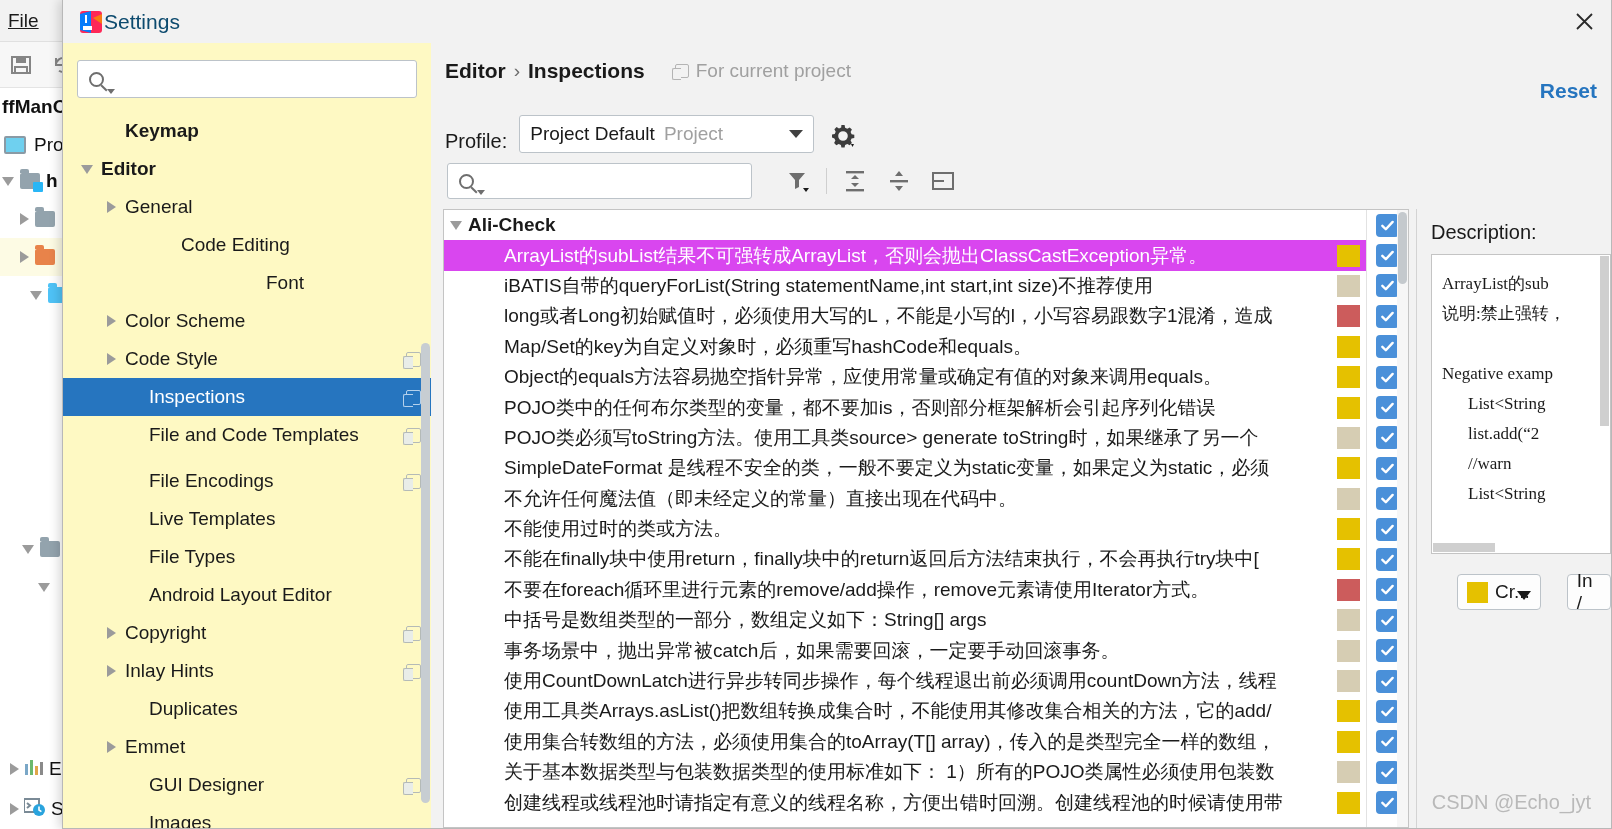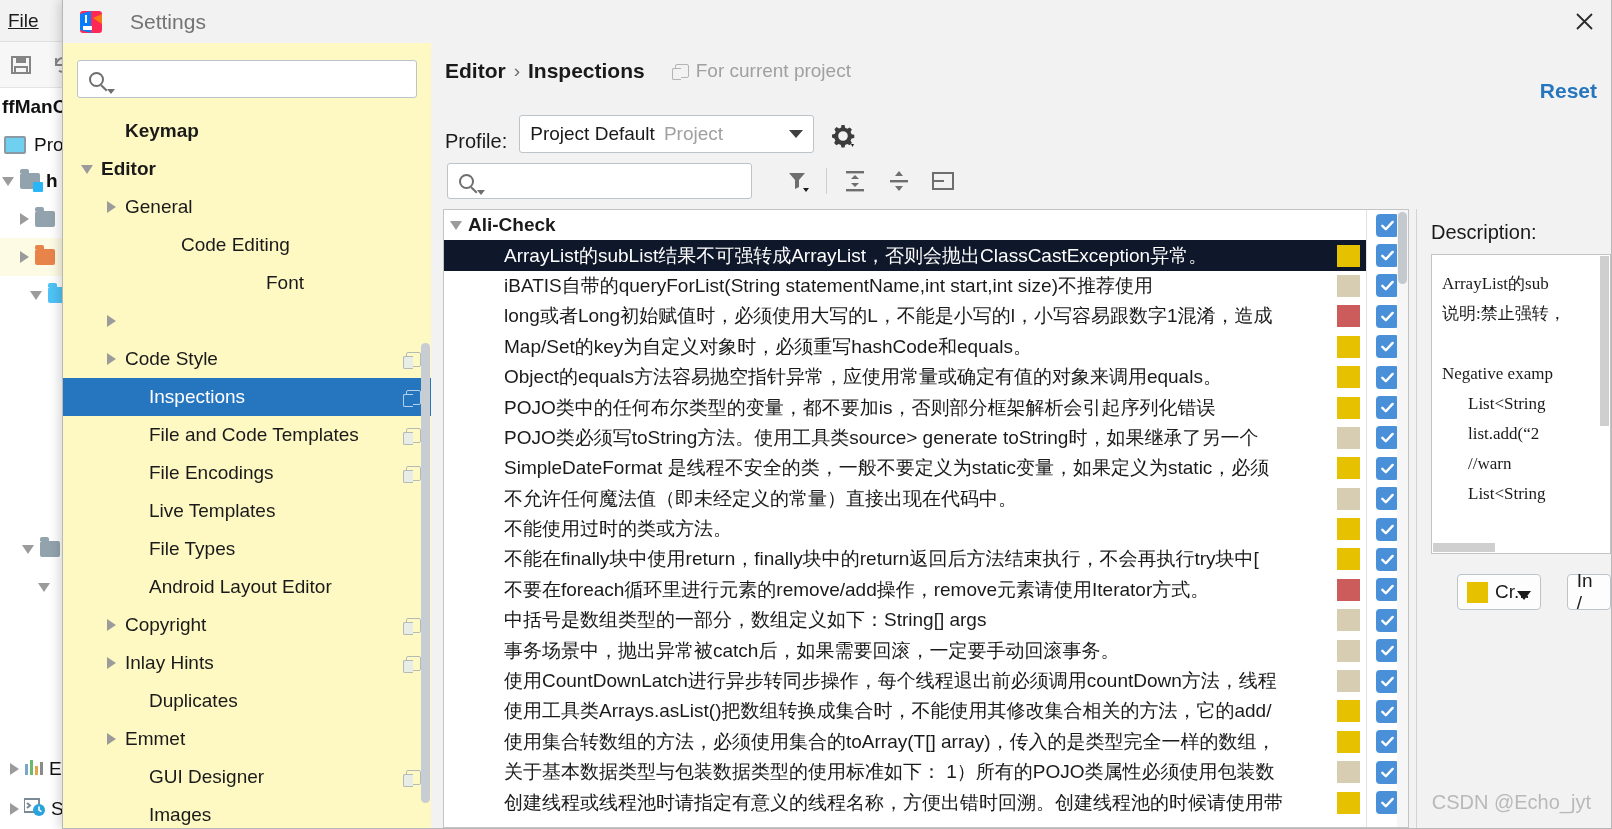--- a/index.html
+++ b/index.html
@@ -58,21 +58,21 @@
     position: absolute; left: 62px; top: 0; width: 1550px; height: 829px;
     background: #f2f2f2; border: 1px solid #b8b8b8; border-top: none;
     box-shadow: -3px 0 10px rgba(0,0,0,.16);
     display: flex; flex-direction: column;
   }
   .dlg-titlebar {
     height: 43px; flex: 0 0 43px; background: #f2f2f2;
     display: flex; align-items: center; padding: 0 0 0 16px; position: relative;
   }
   .dlg-logo { width: 24px; height: 24px; position: relative; flex: 0 0 24px; }
-  .dlg-title { font-size: 21px; color: #737373; margin-left: 27px; }
+  .dlg-title { font-size: 21px; color: #0c4a6e; margin-left: 1px; }
   .dlg-close {
     position: absolute; right: 0; top: 0; width: 54px; height: 43px;
     display: flex; align-items: center; justify-content: center;
     font-size: 24px; color: #2b2b2b; cursor: pointer;
   }
   .dlg-body { flex: 1; display: flex; min-height: 0; }
 
   
   .dlg-left {
     width: 368px; flex: 0 0 368px; background: #fef9c3;
@@ -139,21 +139,21 @@
   .list-area { flex: 1; display: flex; min-height: 0; padding: 0 0 0 12px; }
   .list-box {
     flex: 1; background: #fff; border: 1px solid #c4c4c4; display: flex; min-width: 0; position: relative; overflow: hidden;
   }
   .rows-wrap { flex: 1; min-width: 0; position: relative; }
   .row {
     height: 30.4px; display: flex; align-items: center; white-space: nowrap; overflow: hidden;
     font-size: 19px; color: #1a1a1a; cursor: pointer;
   }
   .row.group { font-weight: bold; }
-  .row.sel { background: #0f172a; color: #fff; }
+  .row.sel { background: #d946ef; color: #fff; }
   .row-arrow { width: 24px; flex: 0 0 24px; display:flex; align-items:center; justify-content:center;}
   .row-text { flex: 1; padding-left: 0; overflow: hidden; }
   .row.child .row-text { padding-left: 60px; }
   .sev {
     width: 23px; height: 22px; flex: 0 0 23px; margin-right: 6px;
   }
   .chkcol {
     width: 42px; flex: 0 0 42px; border-left: 1px solid #e2e2e2; background: #fff; position: relative;
   }
   .chk {
@@ -332,39 +332,40 @@
             <span class="tree-label">Code Editing</span>
           </div>
           <div class="tree-item" style="padding-left: 58px; text-align: center;">
             <span class="tree-arrow"></span>
             <span class="tree-label">Font</span>
           </div>
           <div class="tree-item" style="padding-left: 34px;">
             <span class="tree-arrow">
               <span class="tri tri-r"></span>
             </span>
+            <span class="tree-label">Color Scheme</span>
           </div>
           <div class="tree-item" style="padding-left: 34px;">
             <span class="tree-arrow">
               <span class="tri tri-r"></span>
             </span>
             <span class="tree-label">Code Style</span>
             <span class="copy-ic"></span>
           </div>
           <div class="tree-item sel" style="padding-left: 58px;">
             <span class="tree-arrow"></span>
             <span class="tree-label">Inspections</span>
             <span class="copy-ic"></span>
           </div>
           <div class="tree-item" style="padding-left: 58px;">
             <span class="tree-arrow"></span>
             <span class="tree-label">File and Code Templates</span>
             <span class="copy-ic"></span>
           </div>
-          <div class="tree-item" style="padding-left: 58px;">
+          <div class="tree-item" style="padding-left: 58px; margin-top: 8px;">
             <span class="tree-arrow"></span>
             <span class="tree-label">File Encodings</span>
             <span class="copy-ic"></span>
           </div>
           <div class="tree-item" style="padding-left: 58px;">
             <span class="tree-arrow"></span>
             <span class="tree-label">Live Templates</span>
           </div>
           <div class="tree-item" style="padding-left: 58px;">
             <span class="tree-arrow"></span>

